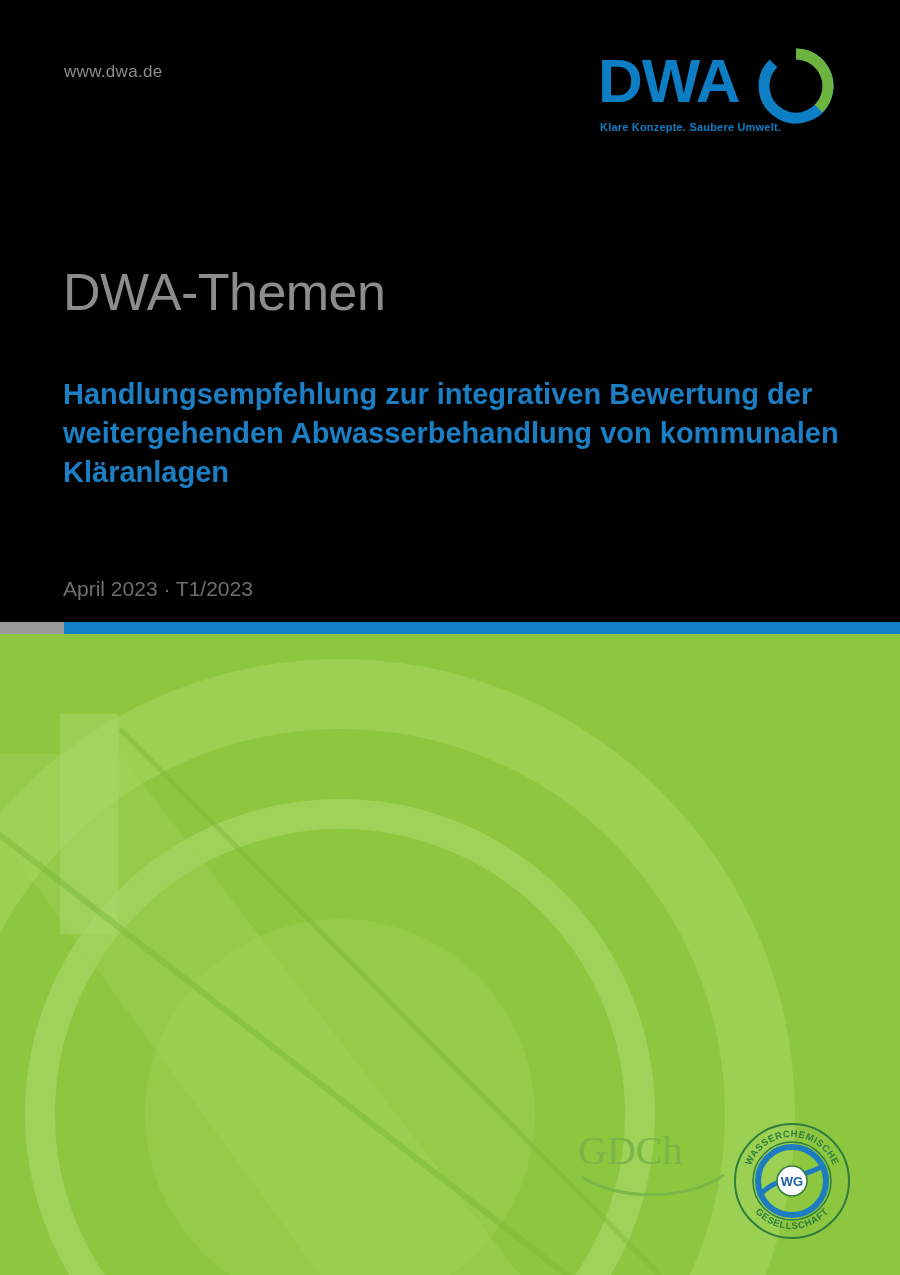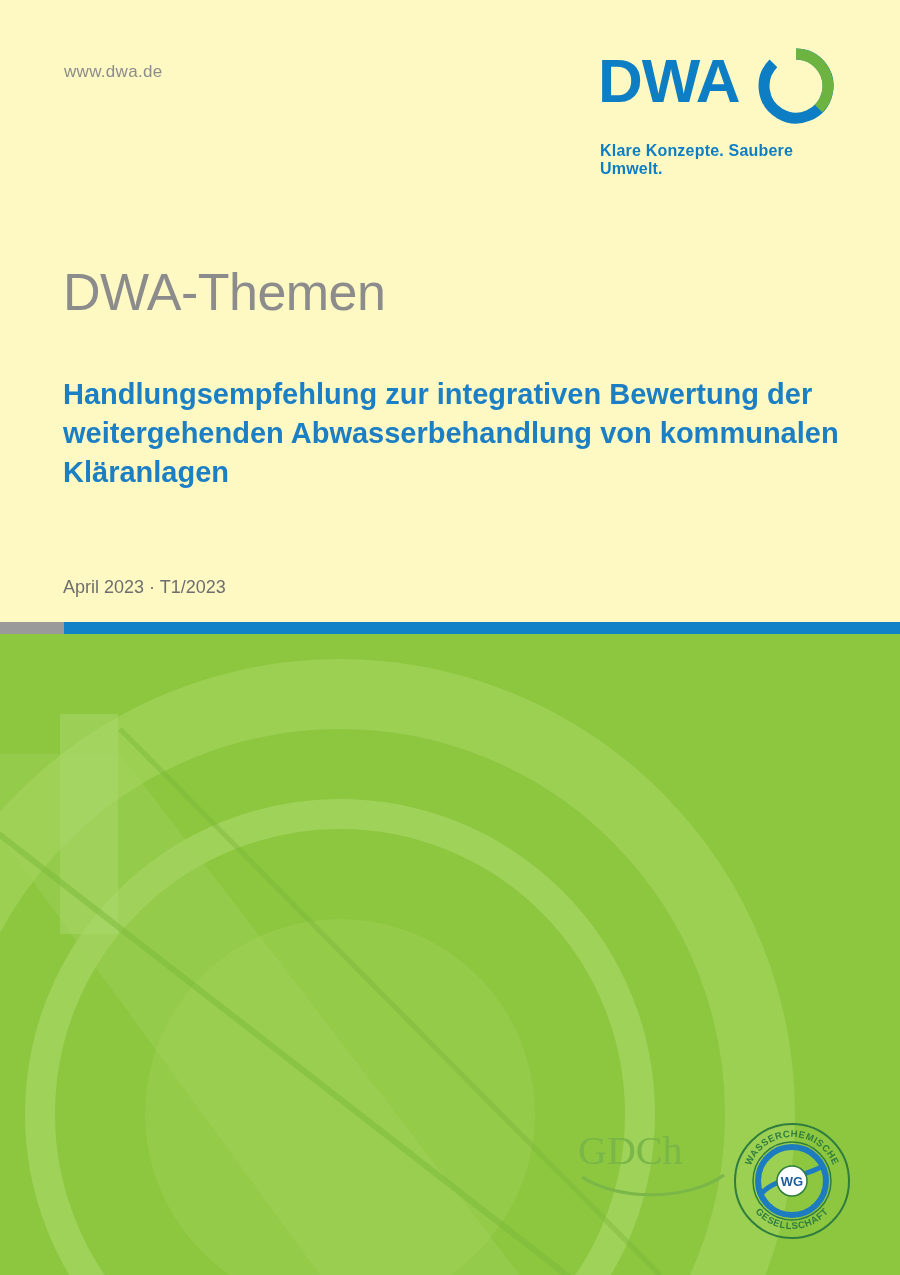--- a/index.html
+++ b/index.html
@@ -18,21 +18,21 @@
     background: #ffffff;
     overflow: hidden;
   }
   
   .top-area {
     position: absolute;
     left: 0;
     top: 0;
     width: 900px;
     height: 634px;
-    background: #fef9c3;
+    background: #000000;
   }
   .url {
     position: absolute;
     left: 64px;
     top: 62px;
     font-size: 17px;
     color: #8c8c8c;
     letter-spacing: 0.3px;
   }
   
@@ -57,22 +57,22 @@
   .logo-ring {
     position: absolute;
     right: 4px;
     top: 6px;
     width: 76px;
     height: 76px;
   }
   .logo-claim {
     position: absolute;
     left: 2px;
-    top: 100px;
-    font-size: 16px;
+    top: 79px;
+    font-size: 11px;
     color: #0e7ec4;
     font-weight: bold;
     letter-spacing: 0.2px;
   }
   
   .series-title {
     position: absolute;
     left: 63px;
     top: 262px;
     font-size: 52px;
@@ -87,21 +87,21 @@
     width: 790px;
     font-size: 29px;
     font-weight: bold;
     color: #1c7fc4;
     line-height: 1.35;
   }
   .date-line {
     position: absolute;
     left: 63px;
     top: 577px;
-    font-size: 18px;
+    font-size: 21px;
     color: #6e6e6e;
   }
   
   .bar-grey {
     position: absolute;
     left: 0;
     top: 622px;
     width: 64px;
     height: 12px;
     background: #9a9a9a;

